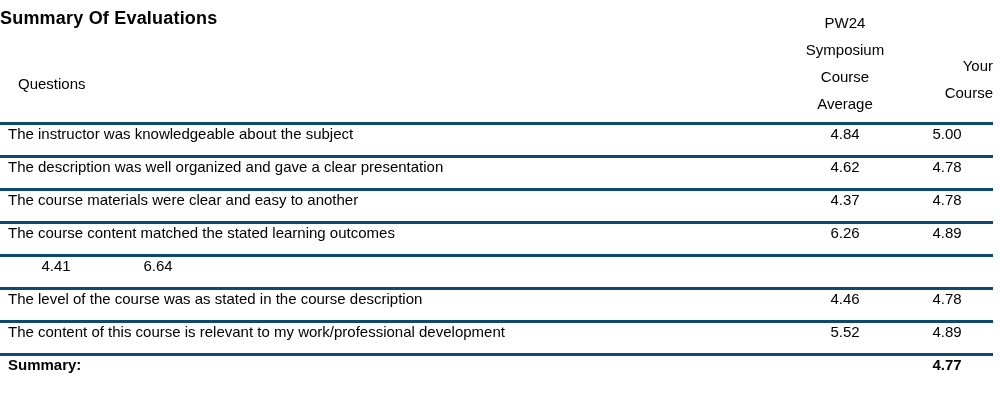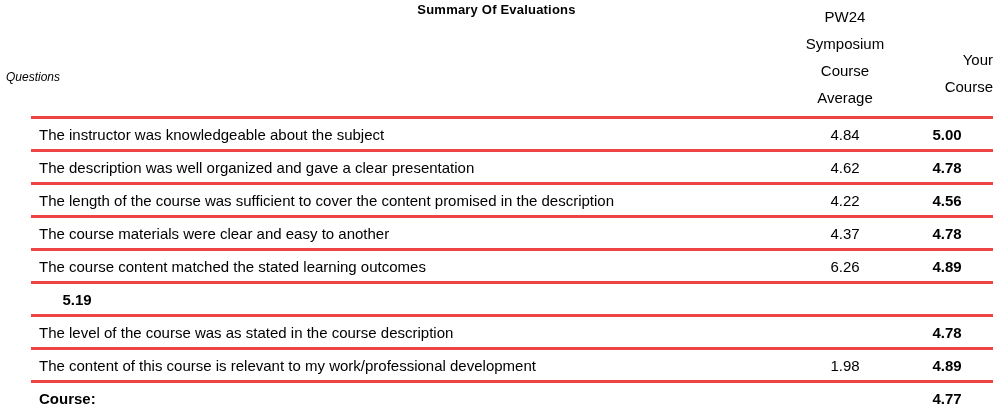--- a/index.html
+++ b/index.html
@@ -11,76 +11,73 @@
     font-family: "Liberation Sans", sans-serif;
     color: #000000;
     overflow: hidden;
   }
   .page {
     width: 993px;
     height: 418px;
   }
   .title {
     margin: 0;
-    padding-top: 2px;
+    padding-top: 8px;
     height: 22px;
-    font-size: 13px;
+    font-size: 18px;
     font-weight: bold;
-    text-align: center;
+    text-align: left;
     letter-spacing: 0.2px;
   }
   .header-row {
     display: flex;
     align-items: flex-end;
     height: 92px;
     box-sizing: border-box;
   }
   .hq {
     flex: 1;
     align-self: center;
-    padding-left: 6px;
+    padding-left: 18px;
     padding-top: 14px;
-    font-size: 12px;
-    font-style: italic;
+    font-size: 15px;
   }
   .hcol {
     text-align: center;
     white-space: pre-line;
     font-size: 15px;
     line-height: 27px;
   }
   .hpw {
     width: 112px;
     padding-bottom: 5px;
   }
   .hyc {
     width: 92px;
     padding-bottom: 16px;
     text-align: right;
   }
   .row {
     display: flex;
-    align-items: center;
+    align-items: flex-start;
     height: 30px;
-    border-top: 3px solid #ef4444;
+    border-top: 3px solid #0c4a6e;
     font-size: 15px;
     box-sizing: content-box;
-    margin-left: 31px;
   }
   .row .q {
     flex: 1;
     padding-left: 8px;
   }
   .row .v {
     width: 112px;
     text-align: center;
   }
   .row .v.yc {
     width: 92px;
-    font-weight: bold;
   }
   .row.avg {
     font-weight: bold;
   }
 </style>
 </head>
 <body>
 
 <div class="page">
 
@@ -101,51 +98,48 @@
     <div class="v">4.84</div>
     <div class="v yc">5.00</div>
   </div>
 
   <div class="row">
     <div class="q">The description was well organized and gave a clear presentation</div>
     <div class="v">4.62</div>
     <div class="v yc">4.78</div>
   </div>
 
-  <div class="row">
-    <div class="q">The length of the course was sufficient to cover the content promised in the description</div>
-    <div class="v">4.22</div>
-    <div class="v yc">4.56</div>
-  </div>
 
   <div class="row">
     <div class="q">The course materials were clear and easy to another</div>
     <div class="v">4.37</div>
     <div class="v yc">4.78</div>
   </div>
 
   <div class="row">
     <div class="q">The course content matched the stated learning outcomes</div>
     <div class="v">6.26</div>
     <div class="v yc">4.89</div>
   </div>
 
   <div class="row">
-    <div class="v yc">5.19</div>
+    <div class="v">4.41</div>
+    <div class="v yc">6.64</div>
   </div>
 
   <div class="row">
     <div class="q">The level of the course was as stated in the course description</div>
+    <div class="v">4.46</div>
     <div class="v yc">4.78</div>
   </div>
 
   <div class="row">
     <div class="q">The content of this course is relevant to my work/professional development</div>
-    <div class="v">1.98</div>
+    <div class="v">5.52</div>
     <div class="v yc">4.89</div>
   </div>
 
   <div class="row avg">
-    <div class="q">Course:</div>
+    <div class="q">Summary:</div>
     <div class="v yc">4.77</div>
   </div>
 
 </div>
 
 </body></html>

